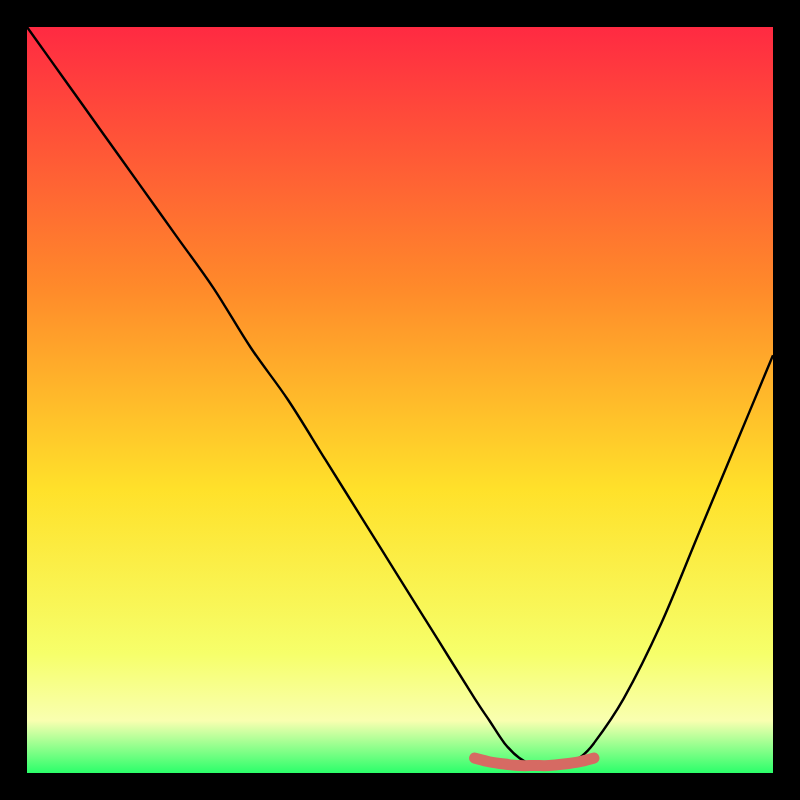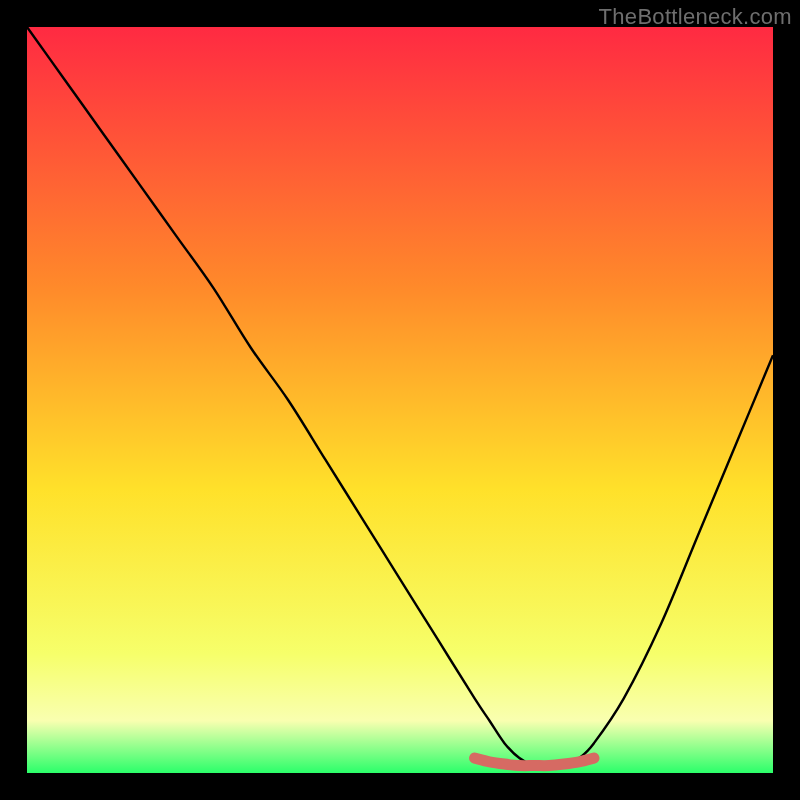--- a/index.html
+++ b/index.html
@@ -40,20 +40,19 @@
     top: 0;
     width: 746px;
     height: 746px;
     overflow: visible;
   }
 </style>
 </head>
 <body>
 
 <div class="outer">
-  <div class="watermark">TheBottleneck.com</div>
   <div class="plot-area" id="plotArea" style="background: linear-gradient(rgb(255, 42, 66) 0%, rgb(255, 138, 42) 35%, rgb(255, 225, 42) 62%, rgb(246, 255, 106) 84%, rgb(249, 255, 176) 93%, rgb(43, 255, 106) 100%);">
     <svg class="curve" id="curveSvg" viewBox="0 0 746 746" preserveAspectRatio="none">
       <path id="mainCurve" fill="none" d="M 0.00 0.00 C 6.22 8.70, 24.87 34.81, 37.30 52.22 C 49.73 69.63, 62.17 87.03, 74.60 104.44 C 87.03 121.85, 99.47 139.25, 111.90 156.66 C 124.33 174.07, 136.77 191.47, 149.20 208.88 C 161.63 226.29, 174.07 242.45, 186.50 261.10 C 198.93 279.75, 211.37 302.13, 223.80 320.78 C 236.23 339.43, 248.67 354.35, 261.10 373.00 C 273.53 391.65, 285.97 412.79, 298.40 432.68 C 310.83 452.57, 323.27 472.47, 335.70 492.36 C 348.13 512.25, 360.57 532.15, 373.00 552.04 C 385.43 571.93, 397.87 591.83, 410.30 611.72 C 422.73 631.61, 438.90 657.72, 447.60 671.40 C 456.30 685.08, 457.55 686.32, 462.52 693.78 C 467.49 701.24, 472.47 709.94, 477.44 716.16 C 482.41 722.38, 487.39 727.35, 492.36 731.08 C 497.33 734.81, 502.31 737.30, 507.28 738.54 C 512.25 739.78, 517.23 738.54, 522.20 738.54 C 527.17 738.54, 532.15 739.78, 537.12 738.54 C 542.09 737.30, 547.07 734.81, 552.04 731.08 C 557.01 727.35, 559.50 726.11, 566.96 716.16 C 574.42 706.21, 585.61 691.29, 596.80 671.40 C 607.99 651.51, 621.67 624.15, 634.10 596.80 C 646.53 569.45, 658.97 537.12, 671.40 507.28 C 683.83 477.44, 696.27 447.60, 708.70 417.76 C 721.13 387.92, 739.78 343.16, 746.00 328.24" stroke="#000000" stroke-width="2.4"></path>
       <path id="highlight" fill="none" stroke-linecap="round" d="M 447.60 731.08 C 450.09 731.70, 457.55 733.82, 462.52 734.81 C 467.49 735.80, 472.47 736.43, 477.44 737.05 C 482.41 737.67, 487.39 738.29, 492.36 738.54 C 497.33 738.79, 502.31 738.54, 507.28 738.54 C 512.25 738.54, 517.23 738.79, 522.20 738.54 C 527.17 738.29, 532.15 737.67, 537.12 737.05 C 542.09 736.43, 547.07 735.80, 552.04 734.81 C 557.01 733.82, 564.47 731.70, 566.96 731.08" stroke="#d66a63" stroke-width="11"></path>
     </svg>
   </div>
 </div>
 
 </body></html>

